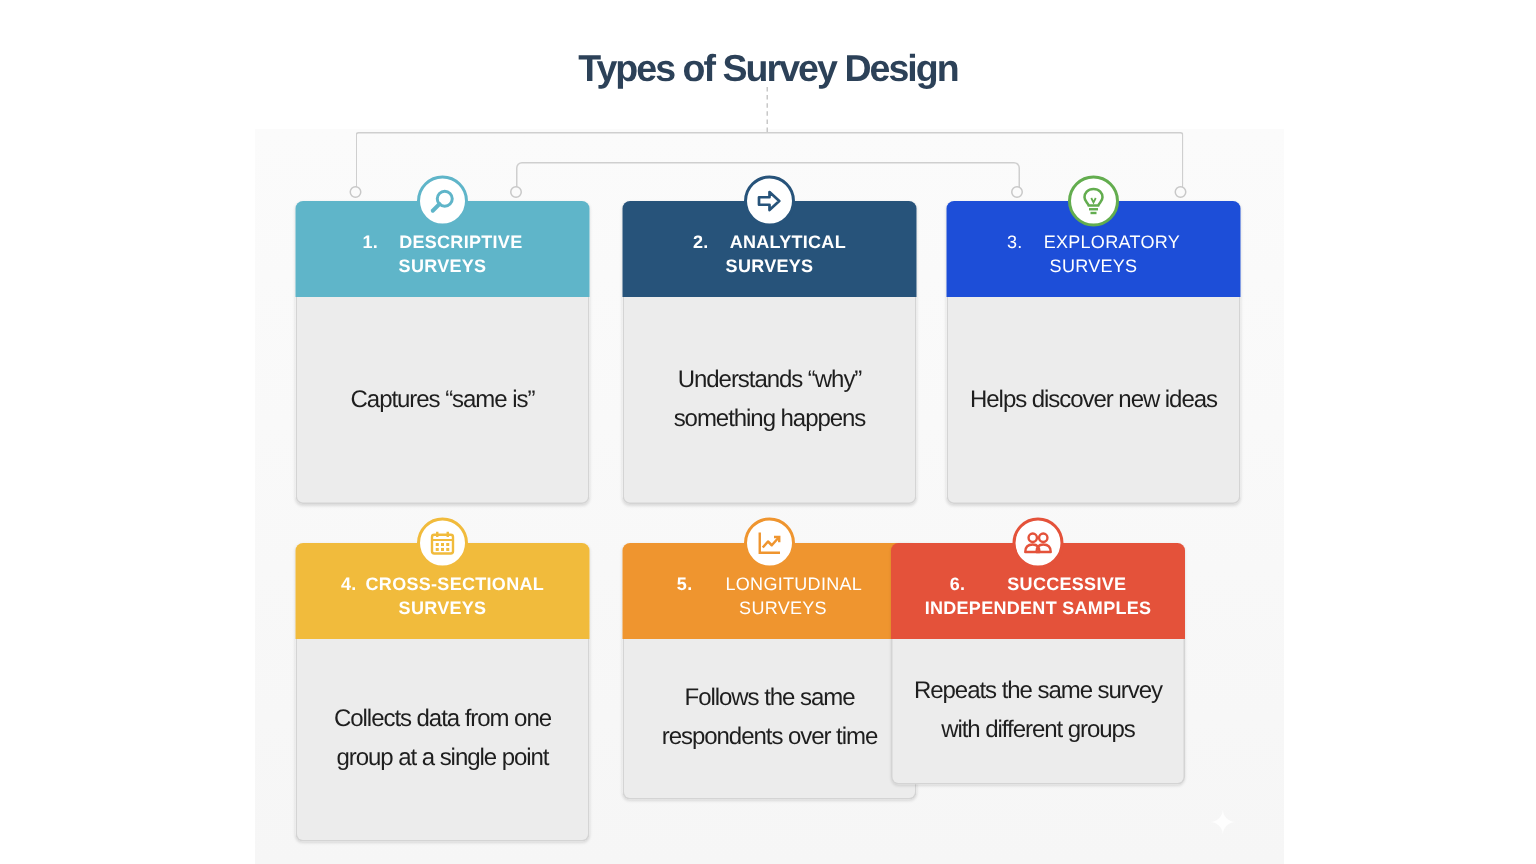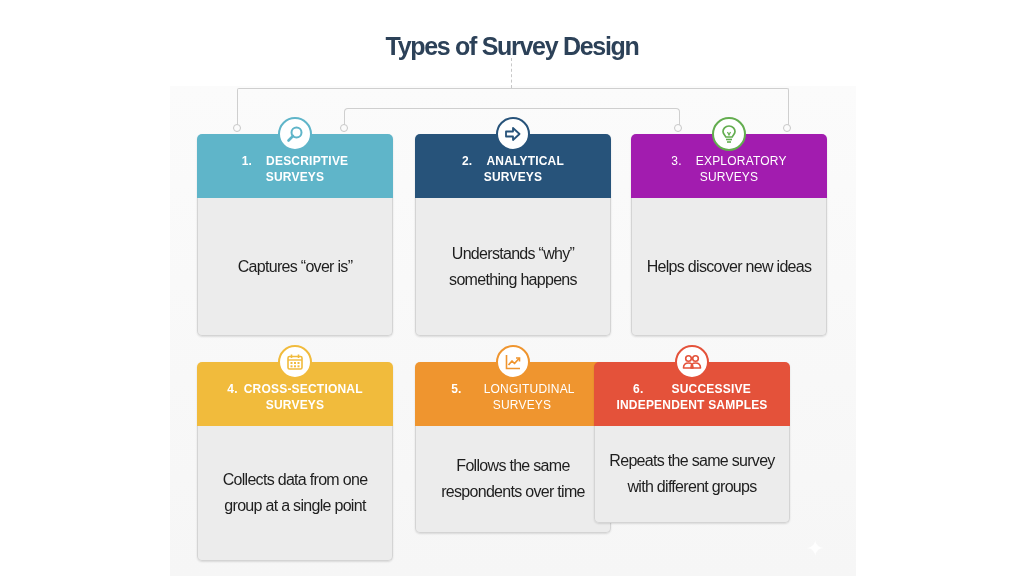--- a/index.html
+++ b/index.html
@@ -69,21 +69,21 @@
 <div class="dot" style="left:674px;top:124px"></div>
 <div class="dot" style="left:783px;top:124px"></div>
 
 <div class="card" style="left:197px;top:134px">
   <div class="head" style="background:#5fb5c9">
     <div>
       <span class="num">1.</span><span>DESCRIPTIVE</span><br>
       <span>SURVEYS</span>
     </div>
   </div>
-  <div class="body">Captures “over is”</div>
+  <div class="body">Captures “same is”</div>
   <div class="icon" style="border-color:#5fb5c9">
     <svg width="18" height="18" viewBox="0 0 18 18">
         <circle cx="10.5" cy="7.5" r="5" fill="none" stroke="#5fb5c9" stroke-width="2"></circle>
         <line x1="7" y1="11" x2="2.5" y2="15.5" stroke="#5fb5c9" stroke-width="2.6" stroke-linecap="round"></line>
       </svg>
   </div>
 </div>
 
 <div class="card" style="left:415px;top:134px">
   <div class="head" style="background:#27537a">
@@ -94,21 +94,21 @@
   </div>
   <div class="body">Understands “why” something happens</div>
   <div class="icon" style="border-color:#27537a">
     <svg width="18" height="18" viewBox="0 0 18 18">
         <path d="M2 6.5 H9 V3 L15.5 9 L9 15 V11.5 H2 Z" fill="none" stroke="#27537a" stroke-width="1.8" stroke-linejoin="round"></path>
       </svg>
   </div>
 </div>
 
 <div class="card" style="left:631px;top:134px">
-  <div class="head light" style="background:#a21caf">
+  <div class="head light" style="background:#1d4ed8">
     <div>
       <span class="num">3.</span><span>EXPLORATORY</span><br>
       <span>SURVEYS</span>
     </div>
   </div>
   <div class="body">Helps discover new ideas</div>
   <div class="icon" style="border-color:#63ad4f">
     <svg width="18" height="20" viewBox="0 0 18 20">
         <path d="M9 2 C5 2 3 5 3 7.5 C3 10 5 11 5.8 13 H12.2 C13 11 15 10 15 7.5 C15 5 13 2 9 2 Z" fill="none" stroke="#63ad4f" stroke-width="1.7"></path>
         <line x1="6" y1="15.5" x2="12" y2="15.5" stroke="#63ad4f" stroke-width="1.6"></line>

